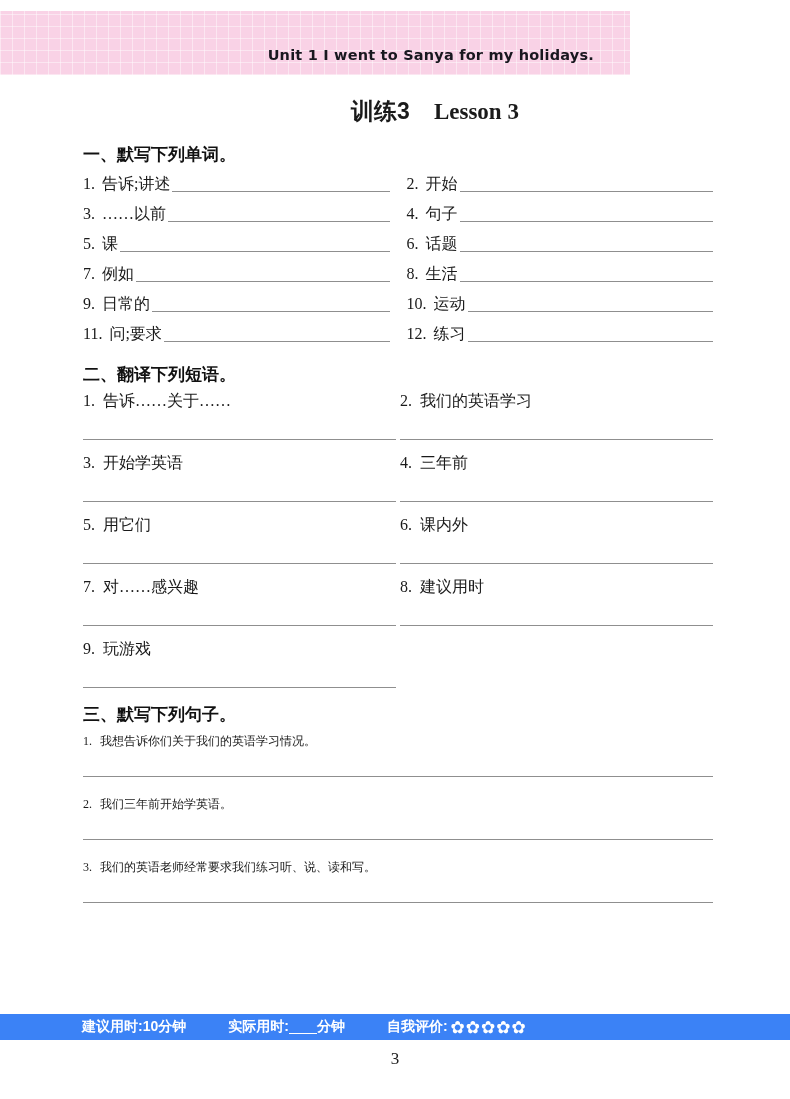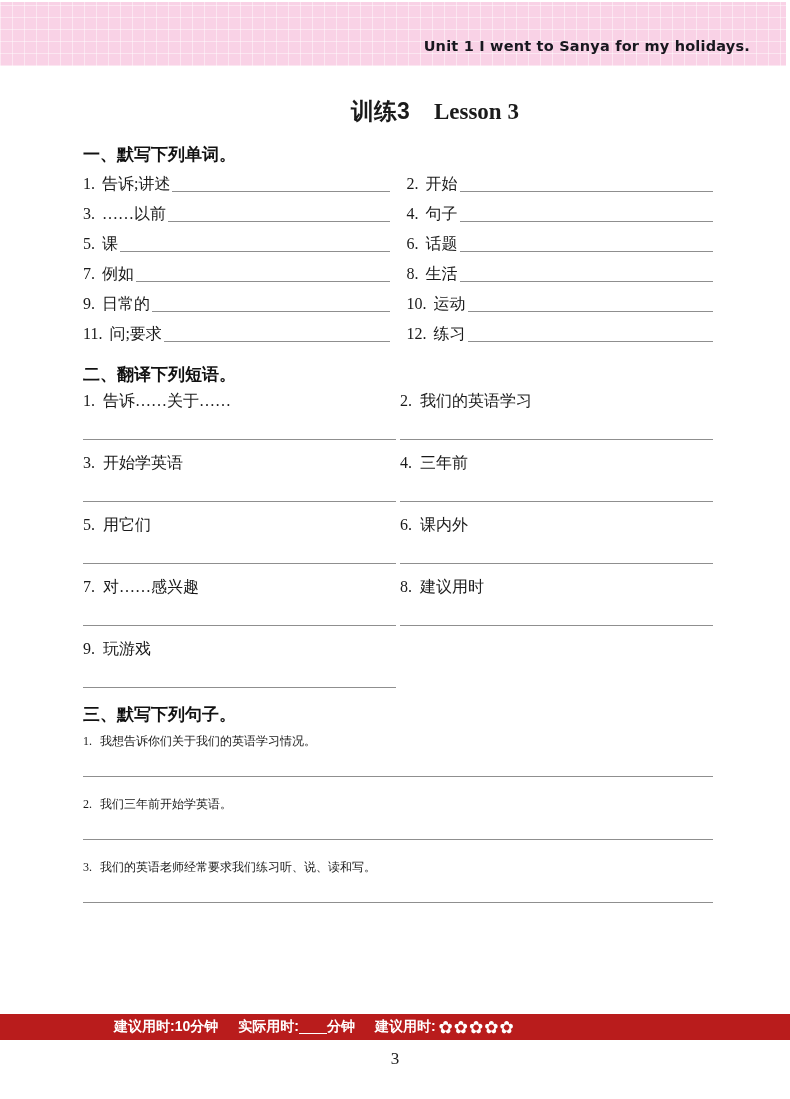--- a/index.html
+++ b/index.html
@@ -2,21 +2,21 @@
 <html><head>
 <meta charset="utf-8">
 <style>
   html,body{margin:0;padding:0;}
   body{
     width:790px;height:1099px;position:relative;background:#ffffff;
     font-family:"Liberation Serif", serif;color:#1a1a1a;overflow:hidden;
   }
   
   .header-band{
-    position:absolute;top:2px;left:0;width:786px;height:64px;box-sizing:border-box;
+    position:absolute;top:11px;left:0;width:630px;height:64px;box-sizing:border-box;
     background-color:#f9d2e6;
     background-image:
       repeating-linear-gradient(0deg, rgba(255,255,255,.45) 0 1px, transparent 1px 12px),
       repeating-linear-gradient(90deg, rgba(255,255,255,.45) 0 1px, transparent 1px 12px);
     display:flex;align-items:flex-end;justify-content:flex-end;
     padding:0 36px 12px 0;
   }
   .unit-title{
     font-family:"DejaVu Sans", sans-serif;font-weight:bold;font-size:14.5px;
     color:#18181f;letter-spacing:.2px;
@@ -53,22 +53,22 @@
   .p-cell .num{margin-right:8px;}
   .p-line{position:absolute;top:49px;left:0;right:0;border-bottom:1px solid #8f8f8f;}
   
   #sentence-list{position:absolute;top:730px;left:83px;width:630px;}
   .s-row{position:relative;height:63px;font-size:12px;line-height:22px;}
   .s-row .num{margin-right:8px;}
   .s-line{position:absolute;top:46px;left:0;right:0;border-bottom:1px solid #8f8f8f;}
   
   .footer-bar{
     position:absolute;top:1014px;left:0;width:790px;height:26px;box-sizing:border-box;
-    background:#b91c1c;color:#ffffff;
-    display:flex;align-items:center;padding-left:114px;column-gap:20px;
+    background:#3b82f6;color:#ffffff;
+    display:flex;align-items:center;padding-left:82px;column-gap:42px;
     font-family:"Liberation Sans",sans-serif;font-size:14px;font-weight:bold;
   }
   .footer-seg{display:flex;align-items:center;white-space:nowrap;}
   .actual-blank{display:inline-block;width:28px;height:13px;border-bottom:1.5px solid #fff;}
   .flowers{display:flex;align-items:center;margin-left:2px;}
   .flower{font-family:"DejaVu Sans",sans-serif;font-size:17px;line-height:17px;margin-left:1px;font-weight:normal;}
   
   .page-number{
     position:absolute;top:1049px;left:0;width:100%;text-align:center;
     font-size:17px;color:#222;
@@ -197,21 +197,21 @@
 </div>
 
 <div class="footer-bar">
   <span class="footer-seg">建议用时:10分钟</span>
   <span class="footer-seg">
       <span>实际用时:</span>
       <span class="actual-blank"></span>
       <span>分钟</span>
     </span>
   <span class="footer-seg">
-      <span>建议用时:</span>
+      <span>自我评价:</span>
       <span class="flowers">
         <span class="flower">✿</span>
         <span class="flower">✿</span>
         <span class="flower">✿</span>
         <span class="flower">✿</span>
         <span class="flower">✿</span>
       </span>
     </span>
 </div>
 

